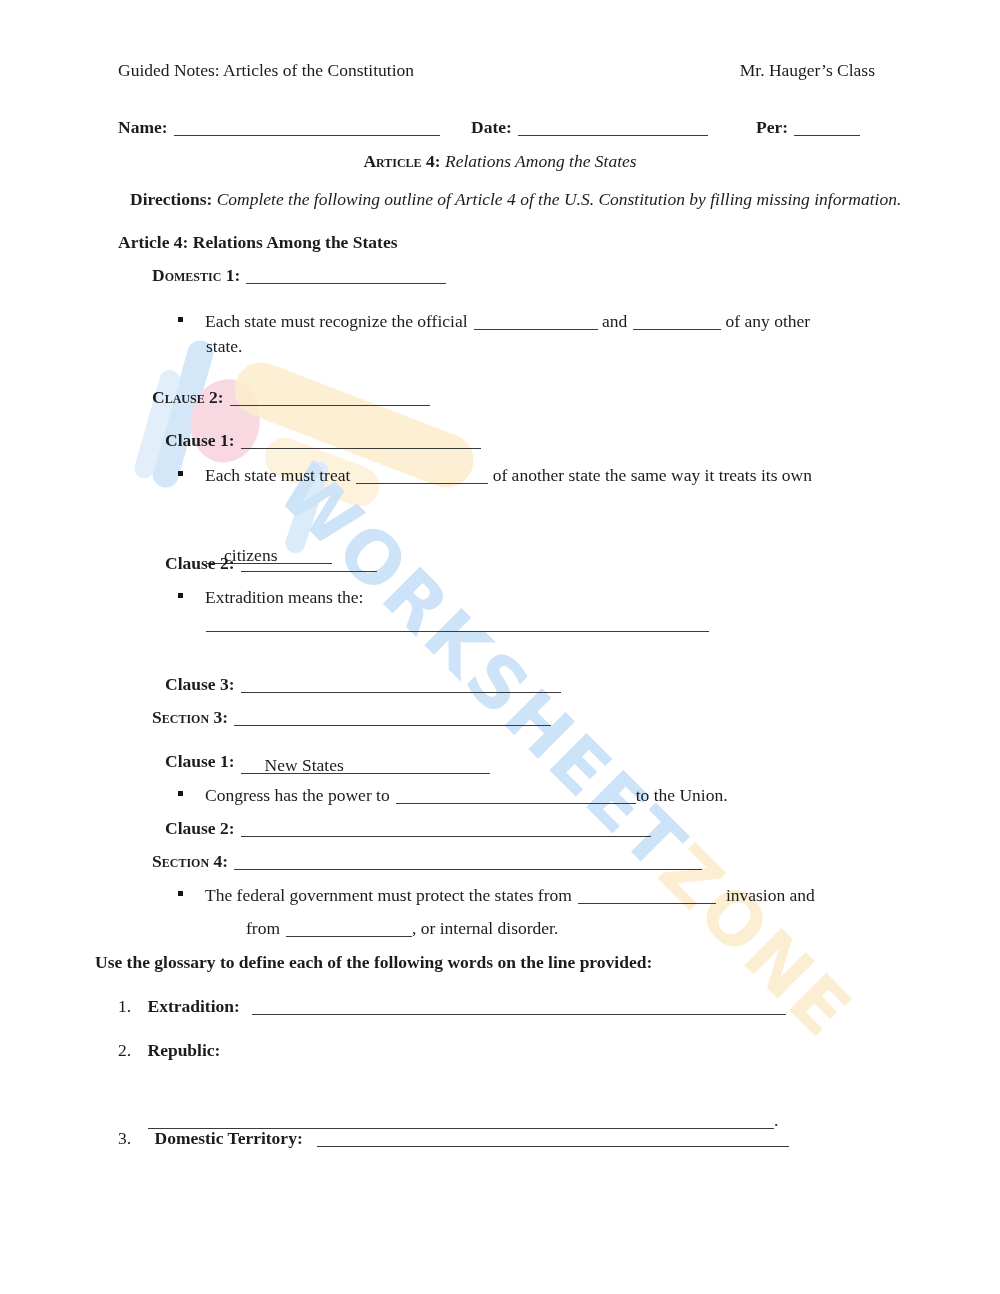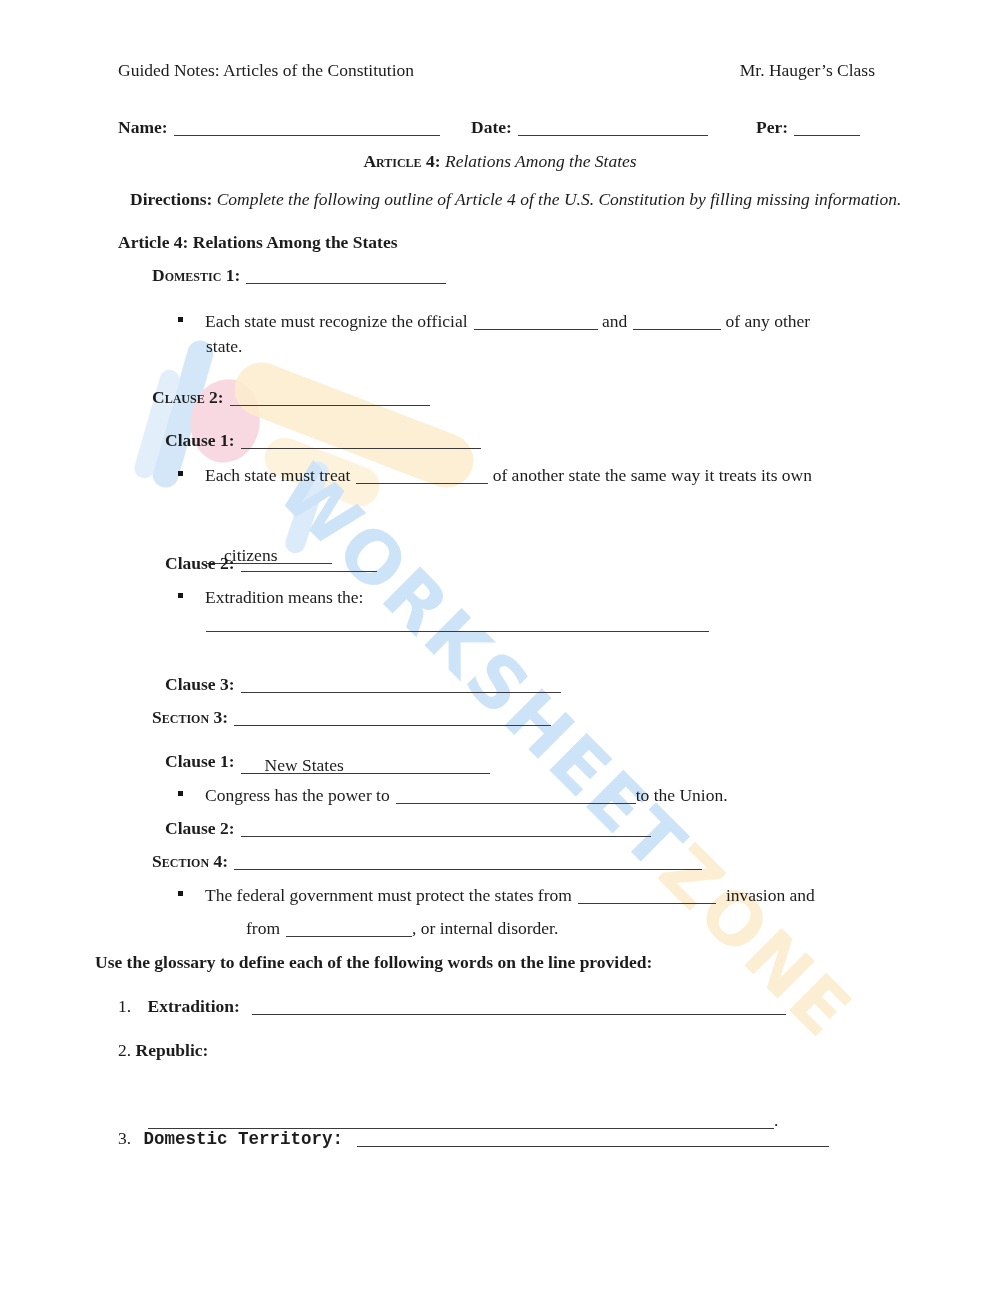--- a/index.html
+++ b/index.html
@@ -175,25 +175,25 @@
 
     <div class="line b" style="left:95px; top:950px;">Use the glossary to define each of the following words on the line provided:</div>
 
     <div class="line" style="left:118px; top:994px;">
       <span>1.</span>
       <span class="b" style="margin-left:12px;">Extradition:</span><span class="blank" style="width:534px; margin-left:12px;"></span>
     </div>
 
     <div class="line" style="left:118px; top:1038px;">
       <span>2.</span>
-      <span class="b" style="">Republic:</span>
+      <span class="b" style="margin-left:12px;">Republic:</span>
     </div>
     <div class="line" style="left:148px; top:1063px;">
       <span class="blank nogap" style="width:626px;"></span><span>.</span>
     </div>
 
     <div class="line" style="left:118px; top:1126px;">
       <span>3.</span>
-      <span class="b" style="margin-left:8px;font-family:Liberation Mono, monospace;">Domestic Territory:</span><span class="blank" style="width:472px; margin-left:14px;"></span>
+      <span class="b" style="margin-left:19px;">Domestic Territory:</span><span class="blank" style="width:472px; margin-left:14px;"></span>
     </div>
 
   </div>
 </div>
 
 </body></html>

